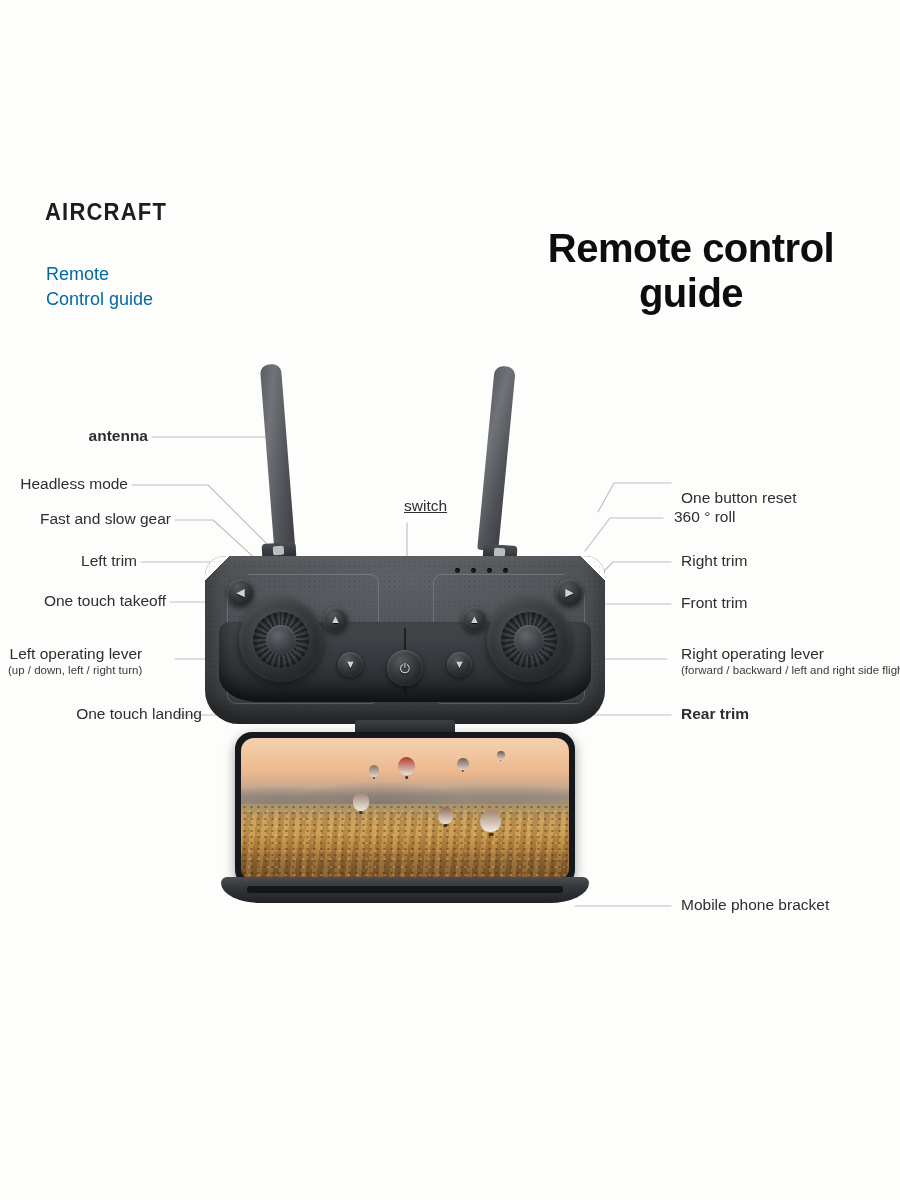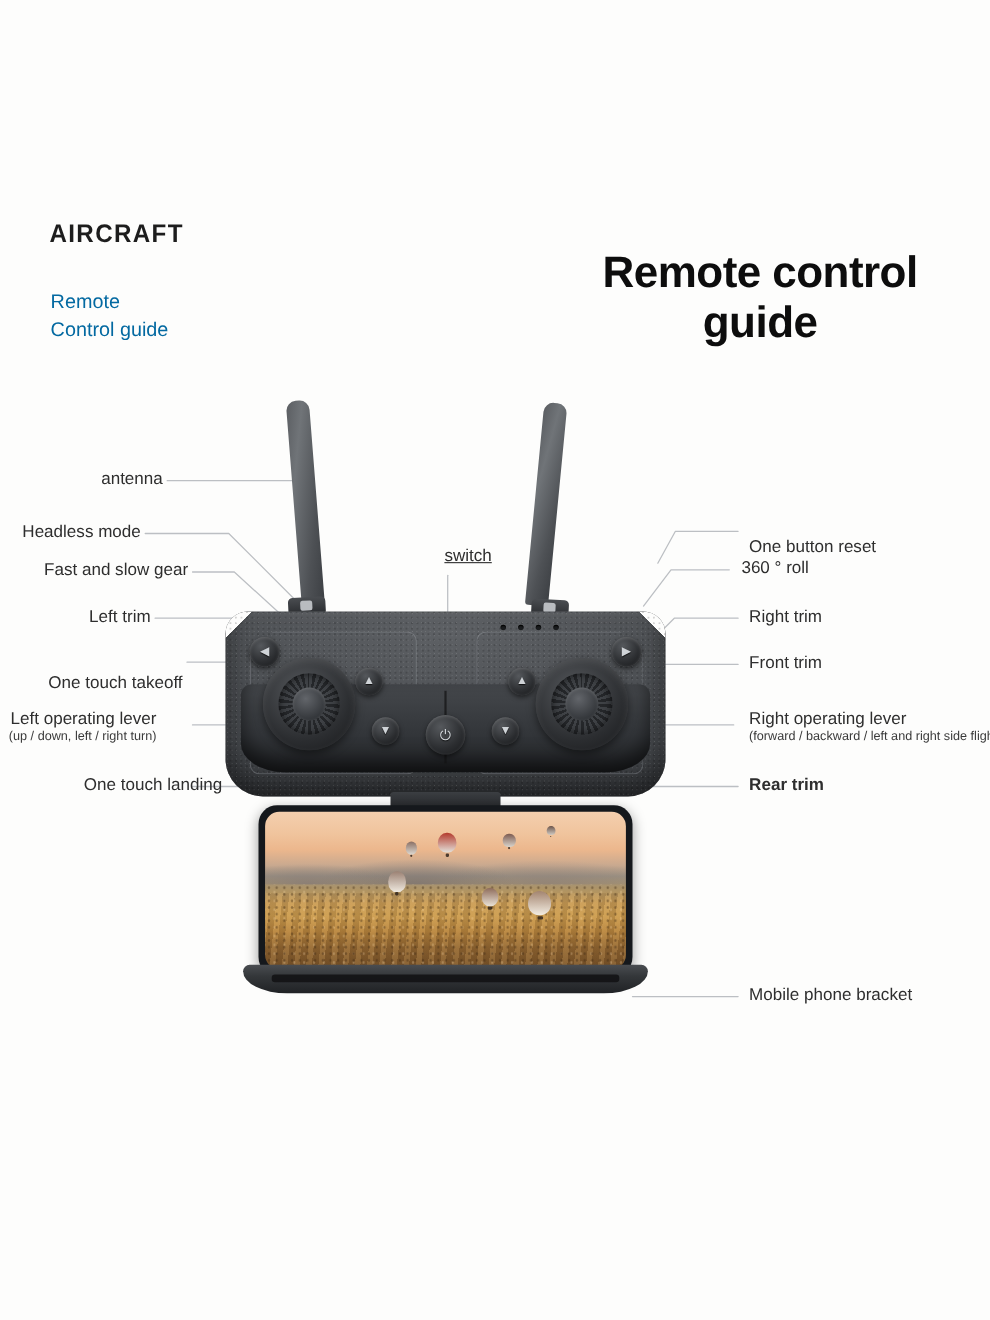--- a/index.html
+++ b/index.html
@@ -224,37 +224,37 @@
       <path d="M671 562 L613 562 L579 596"></path>
       <path d="M671 604 L549 604 L520 630"></path>
       <path d="M667 659 L560 659"></path>
       <path d="M671 715 L566 715 L528 684"></path>
       <path d="M671 906 L575 906"></path>
 
       <path d="M407 523 L407 670"></path>
     </g>
   </svg>
 
-  <div class="cl r" style="left:0;top:427px;width:148px;">
+  <div class="cl r" style="left:0;top:427px;width:148px;font-weight:bold;">
     <span>antenna</span>
   </div>
 
   <div class="cl r" style="left:0;top:475px;width:128px;">
     <span>Headless mode</span>
   </div>
 
   <div class="cl r" style="left:0;top:510px;width:171px;">
     <span>Fast and slow gear</span>
   </div>
 
   <div class="cl r" style="left:0;top:552px;width:137px;">
     <span>Left trim</span>
   </div>
 
-  <div class="cl r" style="left:0;top:592px;width:166px;margin-top:20px;">
+  <div class="cl r" style="left:0;top:592px;width:166px;">
     <span>One touch takeoff</span>
   </div>
 
   <div class="cl left-al" style="left:8px;top:645px;">
     <span>Left operating lever</span>
     <span class="sub">(up / down, left / right turn)</span>
   </div>
 
   <div class="cl r" style="left:0;top:705px;width:170px;padding-left:32px;">
     <span>One touch landing</span>

